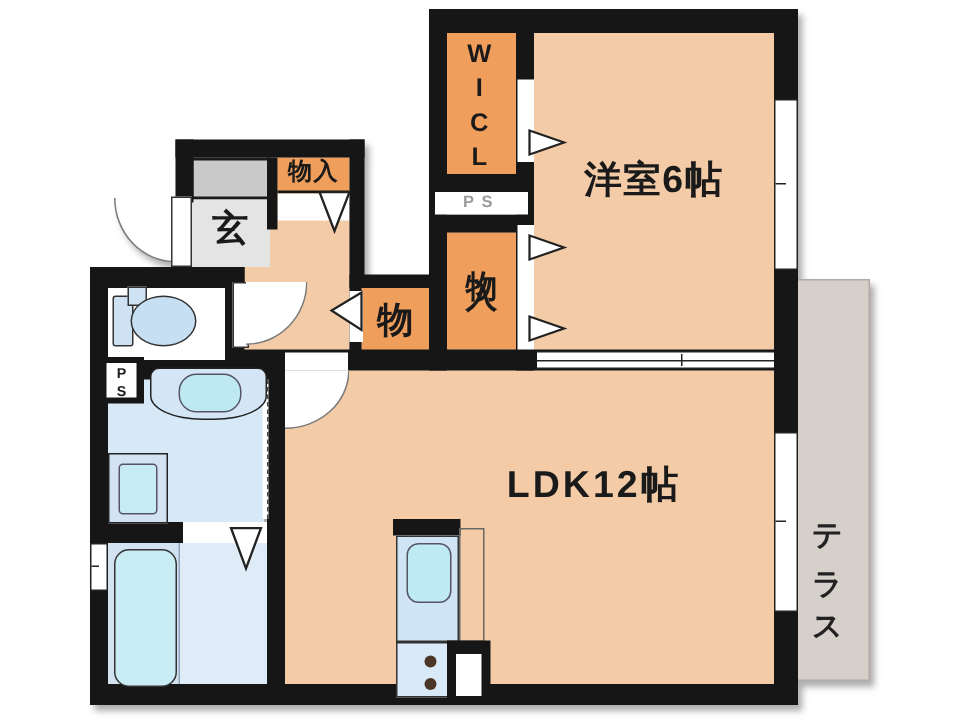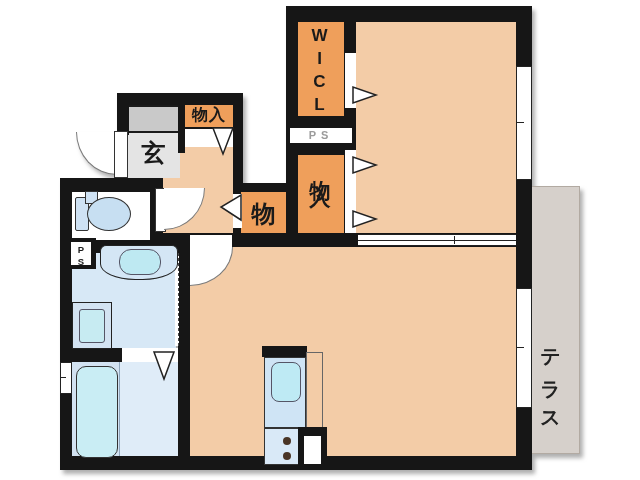--- a/index.html
+++ b/index.html
@@ -132,20 +132,22 @@
   <div class="abs" style="left:264px;top:428px;width:42px;height:37px;background:#D9E9F7;border:1px solid #333;box-sizing:border-box;"></div>
   <div class="abs" style="left:283px;top:437px;width:8px;height:8px;background:#4A3526;border-radius:50%;"></div>
   <div class="abs" style="left:283px;top:452px;width:8px;height:8px;background:#4A3526;border-radius:50%;"></div>
   <div class="abs" style="left:306px;top:352px;width:17px;height:76px;border:1px solid #666;box-sizing:border-box;"></div>
   <div class="abs" style="left:298px;top:427px;width:29px;height:40px;background:#161616;"></div>
   <div class="abs white" style="position:absolute;left:304px;top:436px;width:17px;height:28px;background:#fff;"></div>
 
   <div class="abs" style="left:66px;top:238px;width:30px;height:31px;background:#161616;"></div>
   <div class="abs white" style="left:71px;top:242px;width:20px;height:23px;background:#fff;"></div>
 
+  <div class="lbl" style="left:356px;top:108px;width:160px;font-size:25px;text-align:center;letter-spacing:1px;">洋室6帖</div>
+  <div class="lbl" style="left:316px;top:311px;width:160px;font-size:25px;text-align:center;letter-spacing:2px;">LDK12帖</div>
   <div class="lbl" style="left:127px;top:141px;width:53px;font-size:24px;text-align:center;">玄</div>
   <div class="lbl vtext" style="left:311px;top:26px;font-size:17px;letter-spacing:4px;">WICL</div>
   <div class="lbl" style="left:185px;top:107px;width:48px;font-size:16px;text-align:center;letter-spacing:1px;">物入</div>
   <div class="lbl" style="left:241px;top:202px;width:45px;font-size:24px;text-align:center;">物</div>
   <div class="lbl vtext" style="left:310px;top:163px;font-size:21px;letter-spacing:6px;">物入</div>
   <div class="lbl vtext" style="left:76px;top:244px;font-size:9.5px;letter-spacing:1px;font-weight:700;">PS</div>
   <div class="lbl" style="left:290px;top:130px;width:62px;font-size:11px;text-align:center;letter-spacing:5px;color:#9B9B9B;">PS</div>
  </div>
 
  <div class="lbl vtext" style="left:541px;top:336px;font-size:20px;letter-spacing:8px;font-weight:600;color:#222;">テラス</div>

